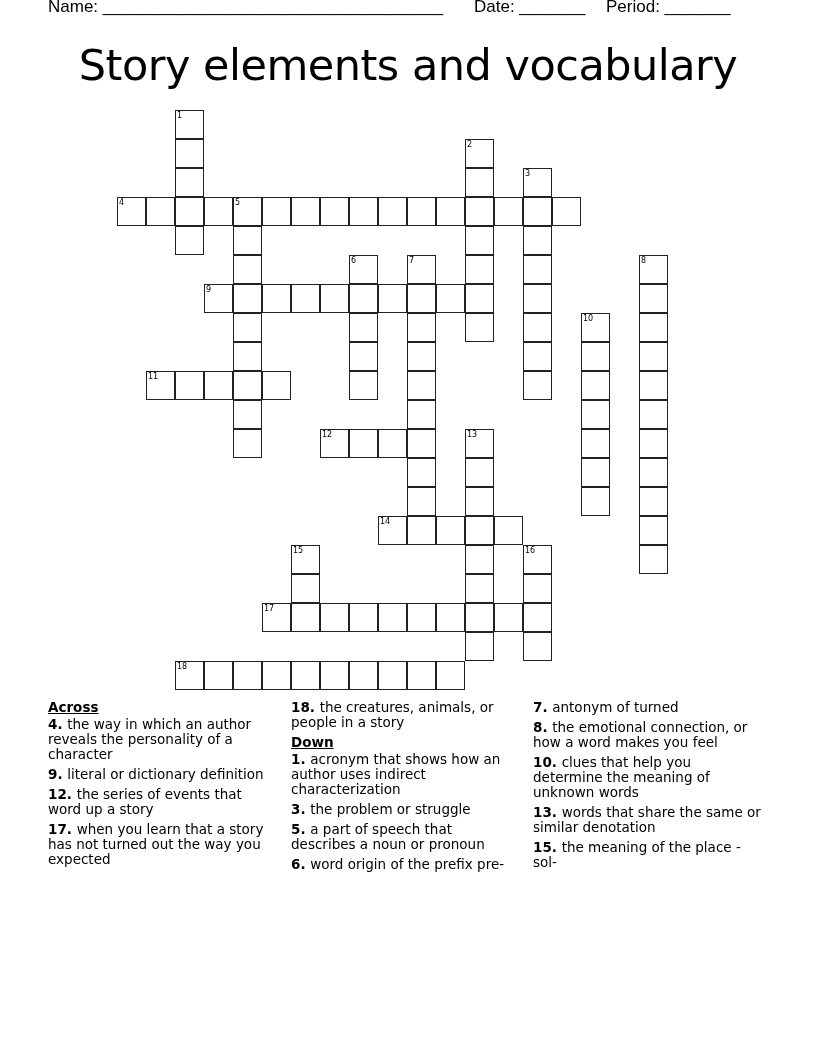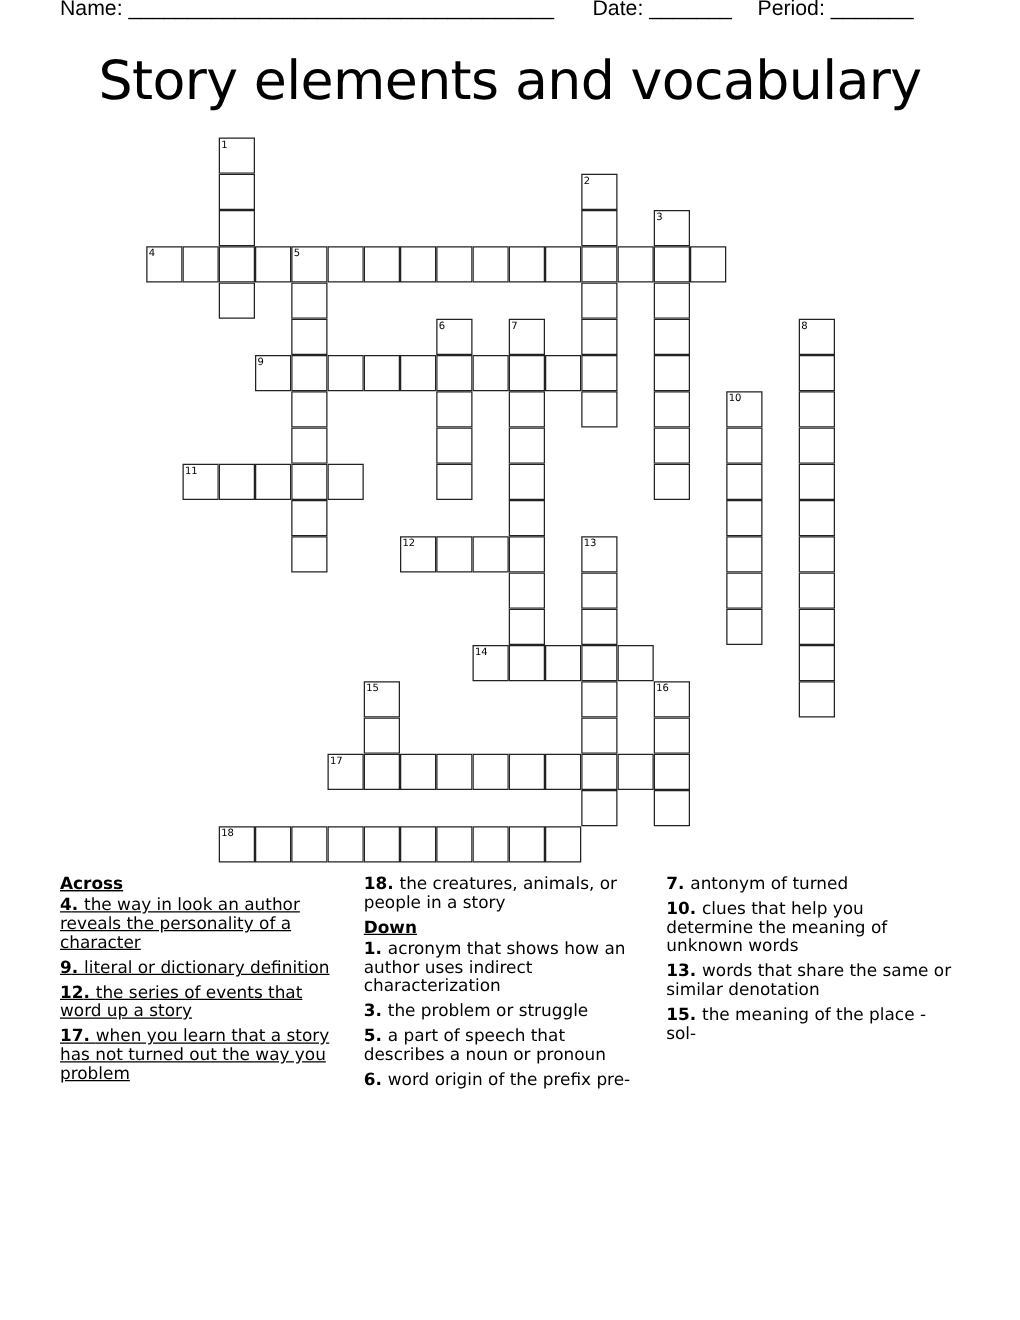--- a/index.html
+++ b/index.html
@@ -180,35 +180,36 @@
     <div class="cell" style="left: 233px; top: 661px;"></div>
     <div class="cell" style="left: 262px; top: 661px;"></div>
     <div class="cell" style="left: 291px; top: 661px;"></div>
     <div class="cell" style="left: 320px; top: 661px;"></div>
     <div class="cell" style="left: 349px; top: 661px;"></div>
     <div class="cell" style="left: 378px; top: 661px;"></div>
     <div class="cell" style="left: 407px; top: 661px;"></div>
     <div class="cell" style="left: 436px; top: 661px;"></div>
   </div>
 
-<div class="clues" id="col1" style="left:48px; width:230px;text-decoration:underline;">
+<div class="clues" id="col1" style="left:48px; width:230px;">
   <div class="heading">Across</div>
-  <div class="clue"><b>4</b><b>. </b><span>the way in look an author reveals the personality of a character</span></div>
+  <div class="clue"><b>4</b><b>. </b><span>the way in which an author reveals the personality of a character</span></div>
   <div class="clue"><b>9</b><b>. </b><span>literal or dictionary definition</span></div>
   <div class="clue"><b>12</b><b>. </b><span>the series of events that word up a story</span></div>
-  <div class="clue"><b>17</b><b>. </b><span>when you learn that a story has not turned out the way you problem</span></div>
+  <div class="clue"><b>17</b><b>. </b><span>when you learn that a story has not turned out the way you expected</span></div>
 </div>
 
 <div class="clues" id="col2" style="left:291px; width:228px;">
   <div class="clue"><b>18</b><b>. </b><span>the creatures, animals, or people in a story</span></div>
   <div class="heading">Down</div>
   <div class="clue"><b>1</b><b>. </b><span>acronym that shows how an author uses indirect characterization</span></div>
   <div class="clue"><b>3</b><b>. </b><span>the problem or struggle</span></div>
   <div class="clue"><b>5</b><b>. </b><span>a part of speech that describes a noun or pronoun</span></div>
   <div class="clue"><b>6</b><b>. </b><span>word origin of the prefix pre-</span></div>
 </div>
 
 <div class="clues" id="col3" style="left:533px; width:230px;">
   <div class="clue"><b>7</b><b>. </b><span>antonym of turned</span></div>
+  <div class="clue"><b>8</b><b>. </b><span>the emotional connection, or how a word makes you feel</span></div>
   <div class="clue"><b>10</b><b>. </b><span>clues that help you determine the meaning of unknown words</span></div>
   <div class="clue"><b>13</b><b>. </b><span>words that share the same or similar denotation</span></div>
   <div class="clue"><b>15</b><b>. </b><span>the meaning of the place -sol-</span></div>
 </div>
 
 </body></html>

